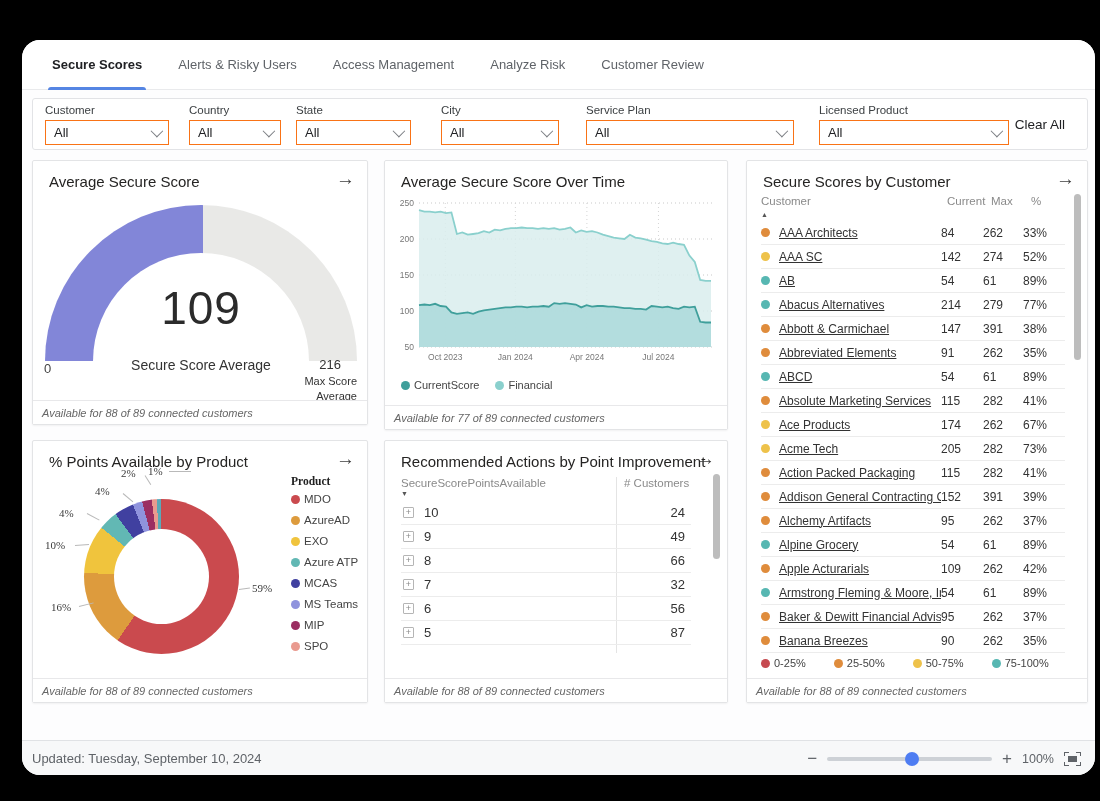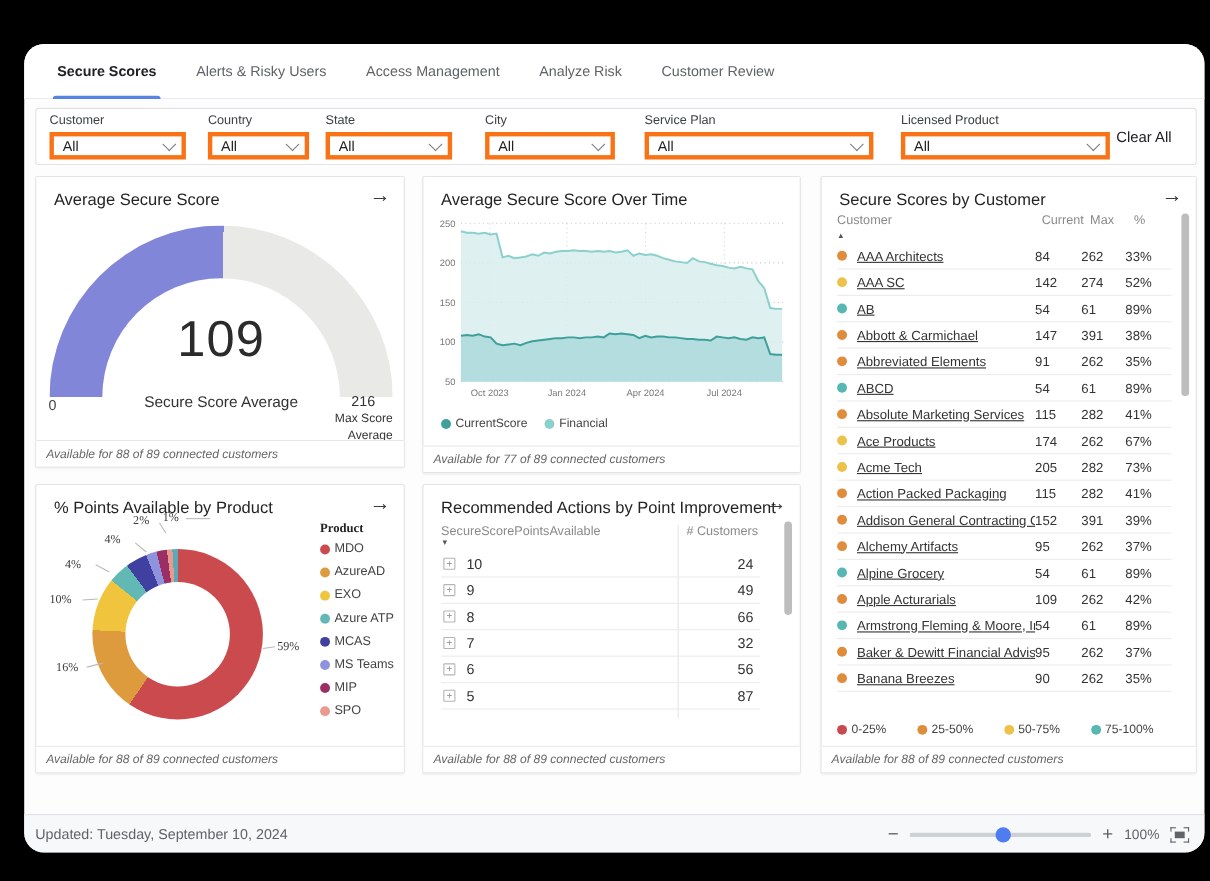--- a/index.html
+++ b/index.html
@@ -9,21 +9,21 @@
   
   .tabbar { position:absolute; left:0; top:0; width:100%; height:50px; background:#fff; border-bottom:1px solid #e9eaec; display:flex; align-items:center; padding-left:12px; }
   .tab { position:relative; height:50px; display:flex; align-items:center; padding:0 18px; font-size:13px; color:#5f6368; cursor:pointer; }
   .tab.active { color:#202124; font-weight:bold; }
   .tab.active .underline { position:absolute; left:14px; right:14px; bottom:0; height:3px; background:#5585e3; border-radius:3px 3px 0 0; }
 
   
   .filterpanel { position:absolute; left:10px; top:58px; width:1056px; height:52px; background:#fff; border:1px solid #e2e3e6; border-radius:3px; }
   .filter { position:absolute; top:5px; }
   .filter-label { font-size:11.5px; color:#3c4043; margin-bottom:4px; }
-  .selectbox { height:25px; border:4px solid #f97316; background:#fff; display:flex; align-items:center; justify-content:space-between; padding:0 8px; font-size:13px; color:#202124; cursor:pointer; }
+  .selectbox { height:25px; border:1px solid #f97316; background:#fff; display:flex; align-items:center; justify-content:space-between; padding:0 8px; font-size:13px; color:#202124; cursor:pointer; }
   .chev { width:9px; height:9px; border-right:1.4px solid #7a7d82; border-bottom:1.4px solid #7a7d82; transform:rotate(45deg) translateY(-2px); }
   .clear-all { position:absolute; right:22px; top:18px; font-size:13.5px; color:#202124; cursor:pointer; }
 
   
   .card { position:absolute; background:#fff; border:1px solid #e3e4e6; border-radius:2px; box-shadow:0 1px 2px rgba(0,0,0,.05); }
   .card-title { position:absolute; left:16px; top:12px; font-size:15px; color:#252423; }
   .drill { position:absolute; right:12px; top:8px; font-size:19px; color:#3b3b3b; cursor:pointer; line-height:1; }
   .card-footer { position:absolute; left:0; right:0; bottom:0; height:24px; border-top:1px solid #e8e8ea; font-style:italic; font-size:11px; color:#666; display:flex; align-items:center; padding-left:9px; background:#fff; }
 
   #card-gauge    { left:10px;  top:120px; width:336px; height:265px; }
@@ -250,20 +250,27 @@
           <span class="cust-num c-pct">52%</span>
         </div>
         <div class="cust-row">
           <span class="dot" style="background: rgb(87, 183, 178);"></span>
           <span class="cust-name">AB</span>
           <span class="cust-num c-cur">54</span>
           <span class="cust-num c-max">61</span>
           <span class="cust-num c-pct">89%</span>
         </div>
         <div class="cust-row">
+          <span class="dot" style="background: rgb(87, 183, 178);"></span>
+          <span class="cust-name">Abacus Alternatives</span>
+          <span class="cust-num c-cur">214</span>
+          <span class="cust-num c-max">279</span>
+          <span class="cust-num c-pct">77%</span>
+        </div>
+        <div class="cust-row">
           <span class="dot" style="background: rgb(223, 140, 60);"></span>
           <span class="cust-name">Abbott &amp; Carmichael</span>
           <span class="cust-num c-cur">147</span>
           <span class="cust-num c-max">391</span>
           <span class="cust-num c-pct">38%</span>
         </div>
         <div class="cust-row">
           <span class="dot" style="background: rgb(223, 140, 60);"></span>
           <span class="cust-name">Abbreviated Elements</span>
           <span class="cust-num c-cur">91</span>

